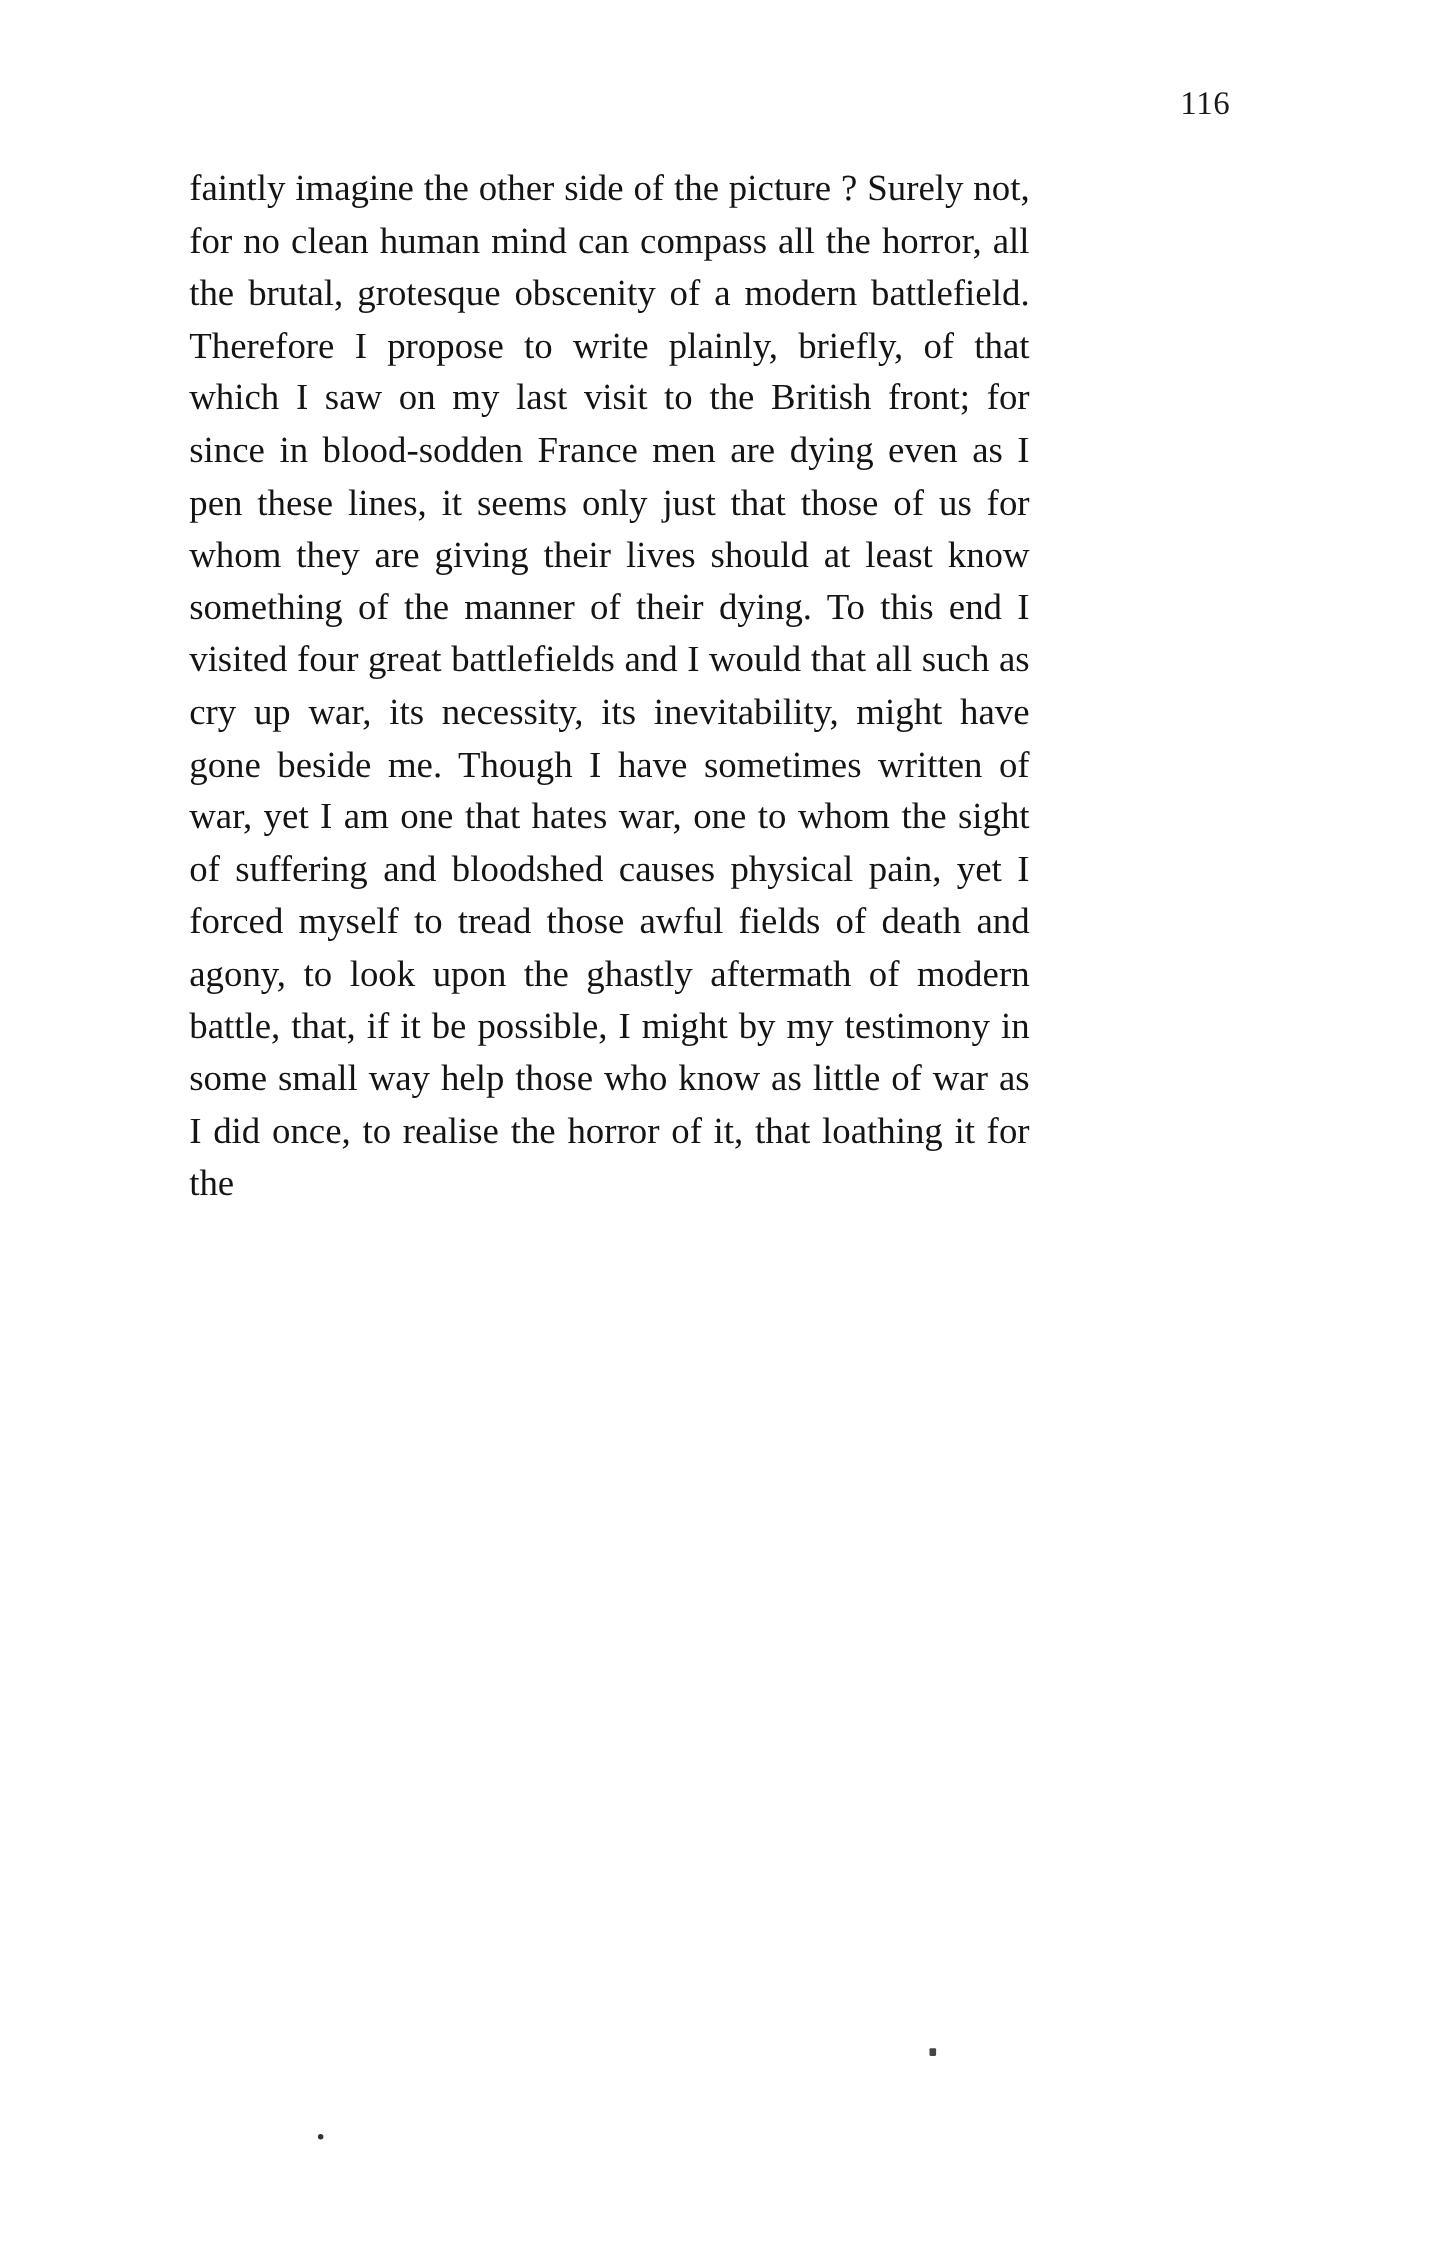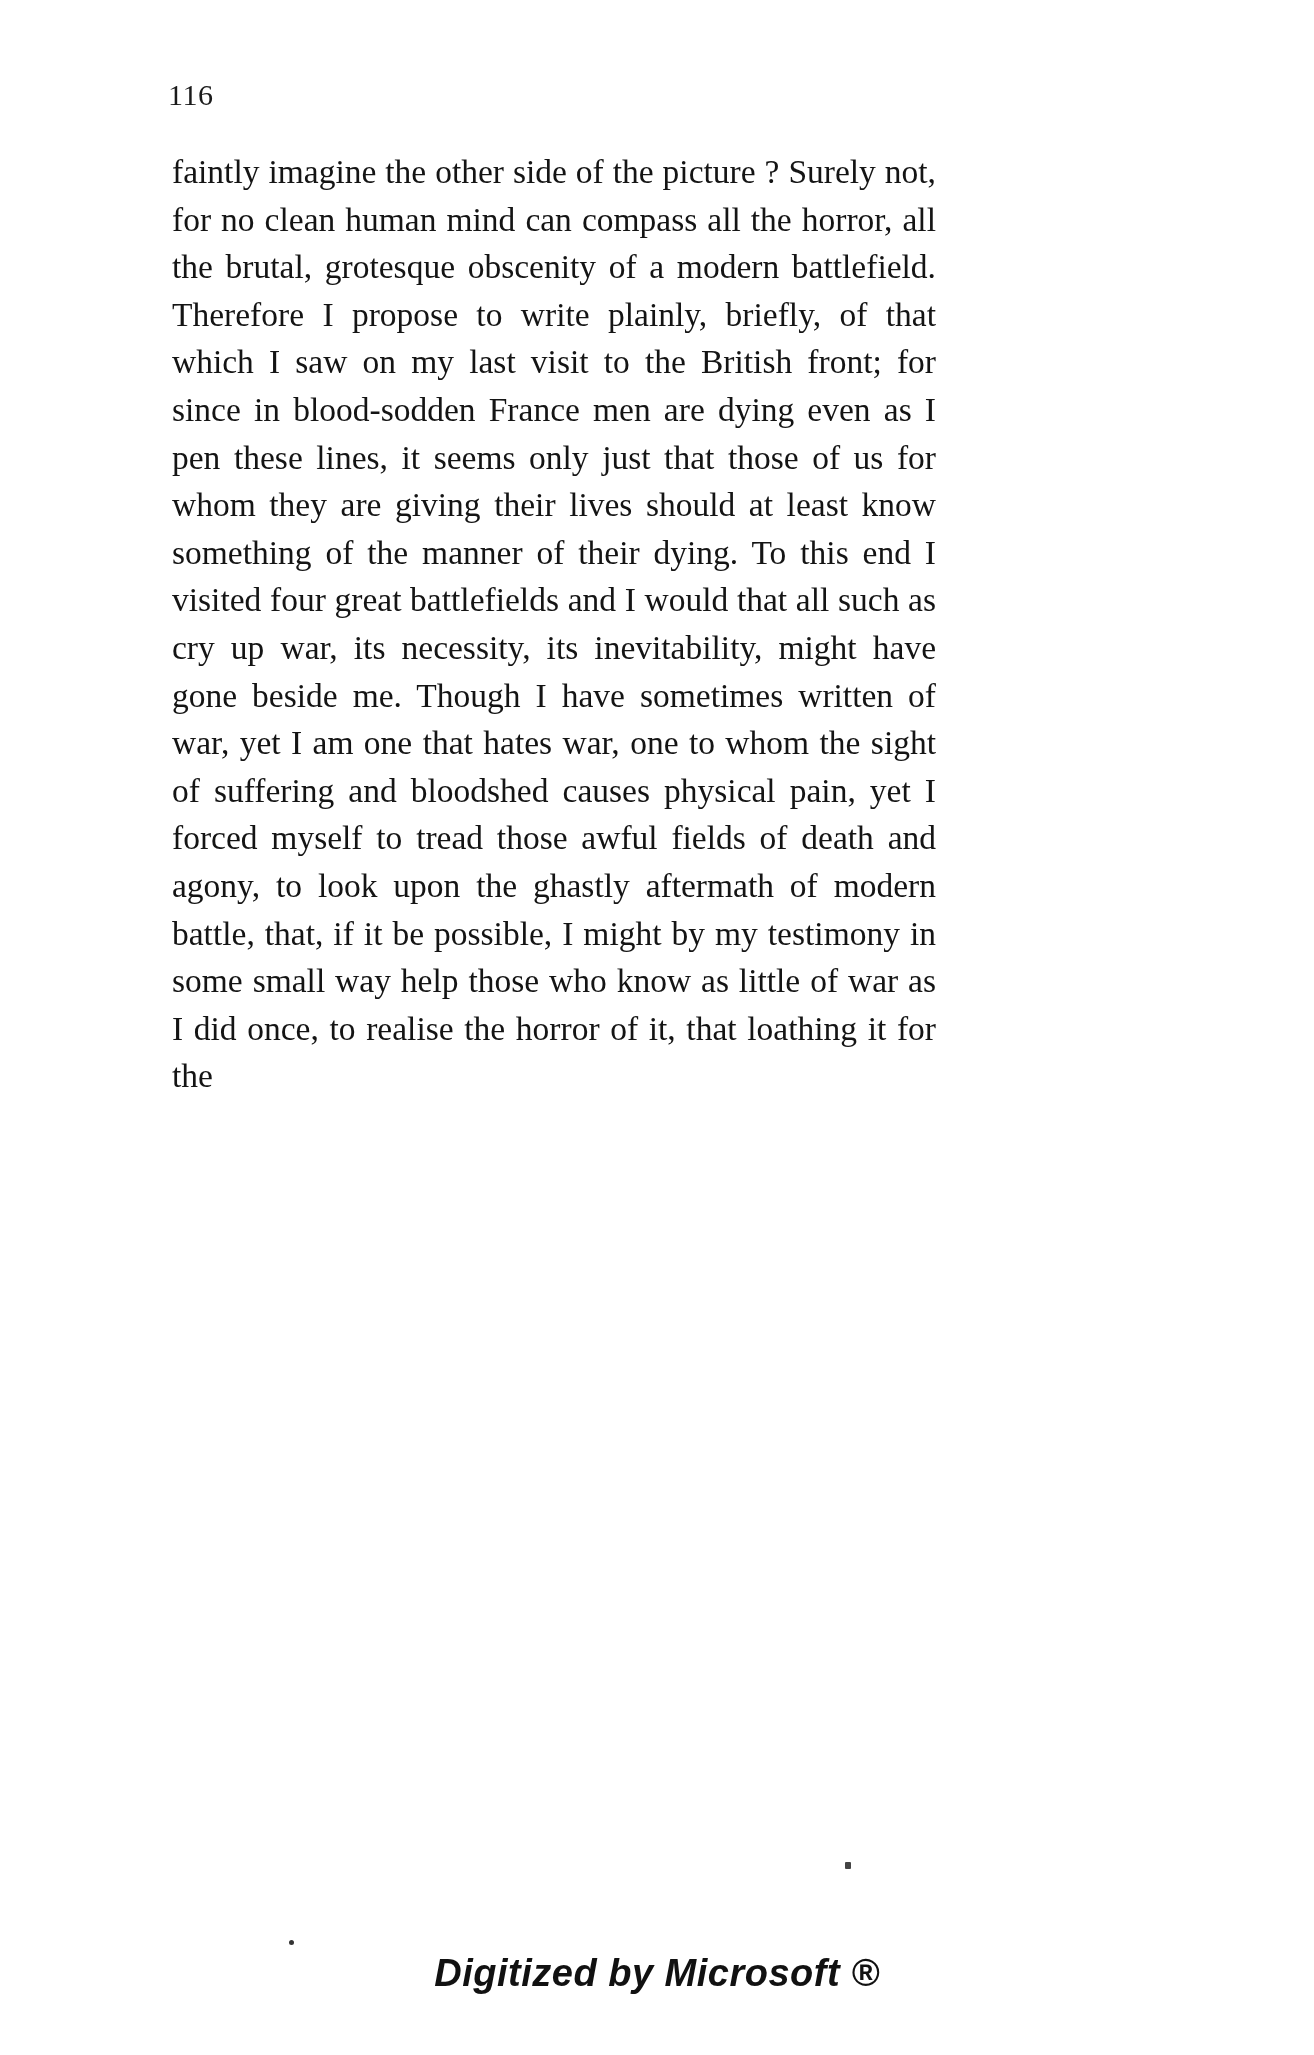--- a/index.html
+++ b/index.html
@@ -13,24 +13,25 @@
     height: 2055px;
     background: #ffffff;
     margin: 0 auto;
     overflow: hidden;
     font-family: "Liberation Serif", serif;
     color: #111111;
   }
   .header {
     position: absolute;
     top: 78px;
-    left: 168px;
+    left: 185px;
     width: 980px;
     display: flex;
     align-items: flex-end;
+    flex-direction: column;
   }
   .folio {
     font-family: "Liberation Serif", serif;
     font-size: 30px;
     letter-spacing: 0.5px;
     color: #1a1a1a;
     width: 92px;
   }
   .running-head {
     font-family: "Liberation Serif", serif;
@@ -102,17 +103,14 @@
     <span class="folio">116</span>
   </div>
 
   <div class="body-text">
     <p>faintly imagine the other side of the picture ? Surely not, for no clean human mind can compass all the horror, all the brutal, grotesque obscenity of a modern battlefield. Therefore I propose to write plainly, briefly, of that which I saw on my last visit to the British front; for since in blood-sodden France men are dying even as I pen these lines, it seems only just that those of us for whom they are giving their lives should at least know something of the manner of their dying. To this end I visited four great battlefields and I would that all such as cry up war, its necessity, its inevitability, might have gone beside me. Though I have sometimes written of war, yet I am one that hates war, one to whom the sight of suffering and bloodshed causes physical pain, yet I forced myself to tread those awful fields of death and agony, to look upon the ghastly aftermath of modern battle, that, if it be possible, I might by my testimony in some small way help those who know as little of war as I did once, to realise the horror of it, that loathing it for the</p>
   </div>
 
   <div class="stray-mark"></div>
   <div class="footer-dot"></div>
 
-  <div class="footer">
-    <span class="footer-text">Digitized by Microsoft ®</span>
-  </div>
 
 </div>
 
 </body></html>

